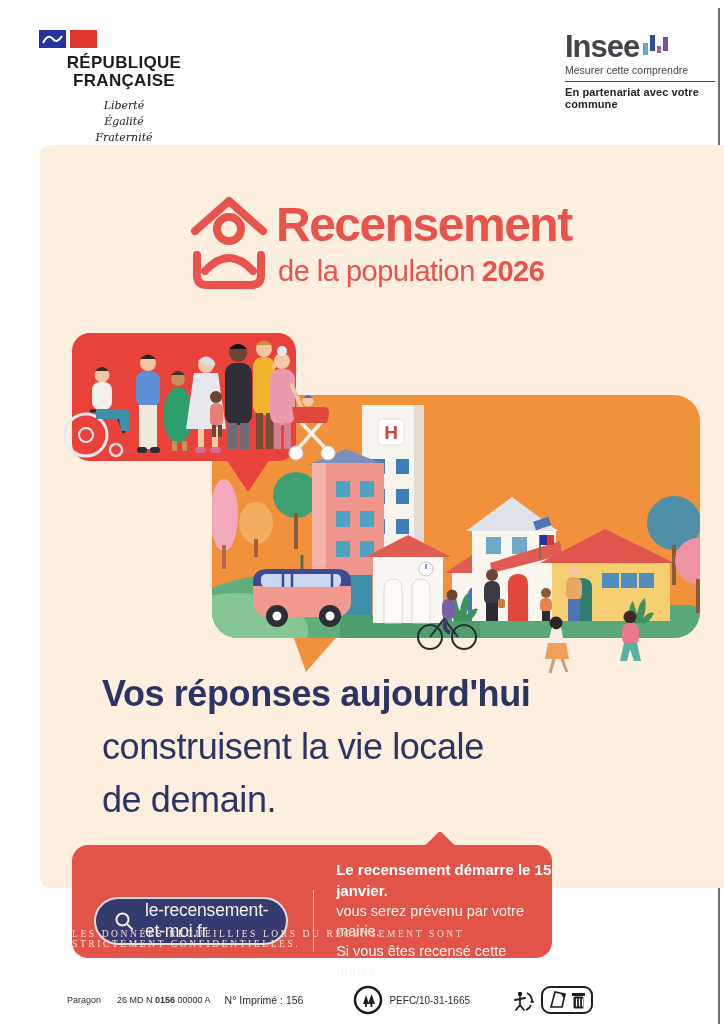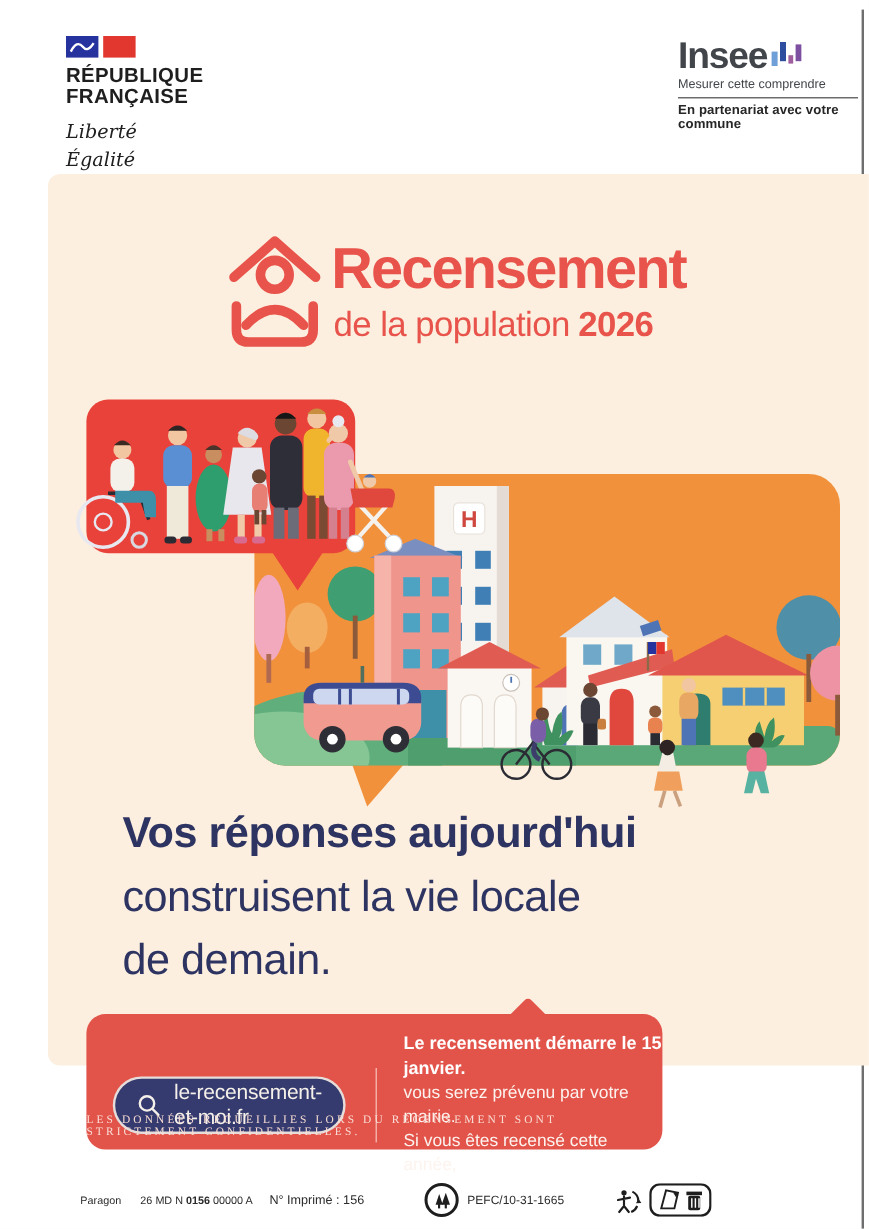--- a/index.html
+++ b/index.html
@@ -9,27 +9,27 @@
     background:#ffffff;
     position:relative;
     overflow:hidden;
   }
   .page { position:absolute; inset:0; background:#fff; }
 
   
   .scan-line { position:absolute; top:8px; bottom:0; right:4px; width:2px; background:#4a4a4a; opacity:.8; }
 
   
-  .rf-block { position:absolute; left:55px; top:30px; width:170px; }
+  .rf-block { position:absolute; left:39px; top:30px; width:170px;text-align:center; }
   .rf-flag { display:flex; gap:4px; margin-bottom:6px; }
   .rf-flag .b { width:27px; height:18px; background:#26339f; position:relative; overflow:hidden; }
   .rf-flag .b svg { position:absolute; inset:0; }
   .rf-flag .r { width:27px; height:18px; background:#e1372f; }
   .rf-title { font-size:17px; font-weight:bold; color:#1e1e1e; line-height:1.08; letter-spacing:.3px; }
-  .rf-motto { margin-top:7px; font-family:"DejaVu Serif", serif; font-style:italic; font-size:16px; color:#202020; line-height:1.45; }
+  .rf-motto { margin-top:7px; font-family:"DejaVu Serif", serif; font-style:italic; font-size:11px; color:#202020; line-height:1.45; }
 
   .insee-block { position:absolute; left:565px; top:33px; width:150px; }
   .insee-row { display:flex; align-items:flex-start; gap:3px; }
   .insee-name { font-size:31px; font-weight:bold; color:#42464b; letter-spacing:-1px; line-height:.9; }
   .insee-tagline { font-size:10.5px; color:#42464b; margin-top:3px; }
   .insee-rule { border:none; border-top:1.5px solid #4a4a4a; margin:5px 0 4px 0; }
   .insee-partner { font-size:11px; font-weight:bold; color:#262626; letter-spacing:.1px; }
 
   
   .card { position:absolute; left:40px; top:145px; width:720px; height:743px; background:#fcefdf; border-radius:10px; }

